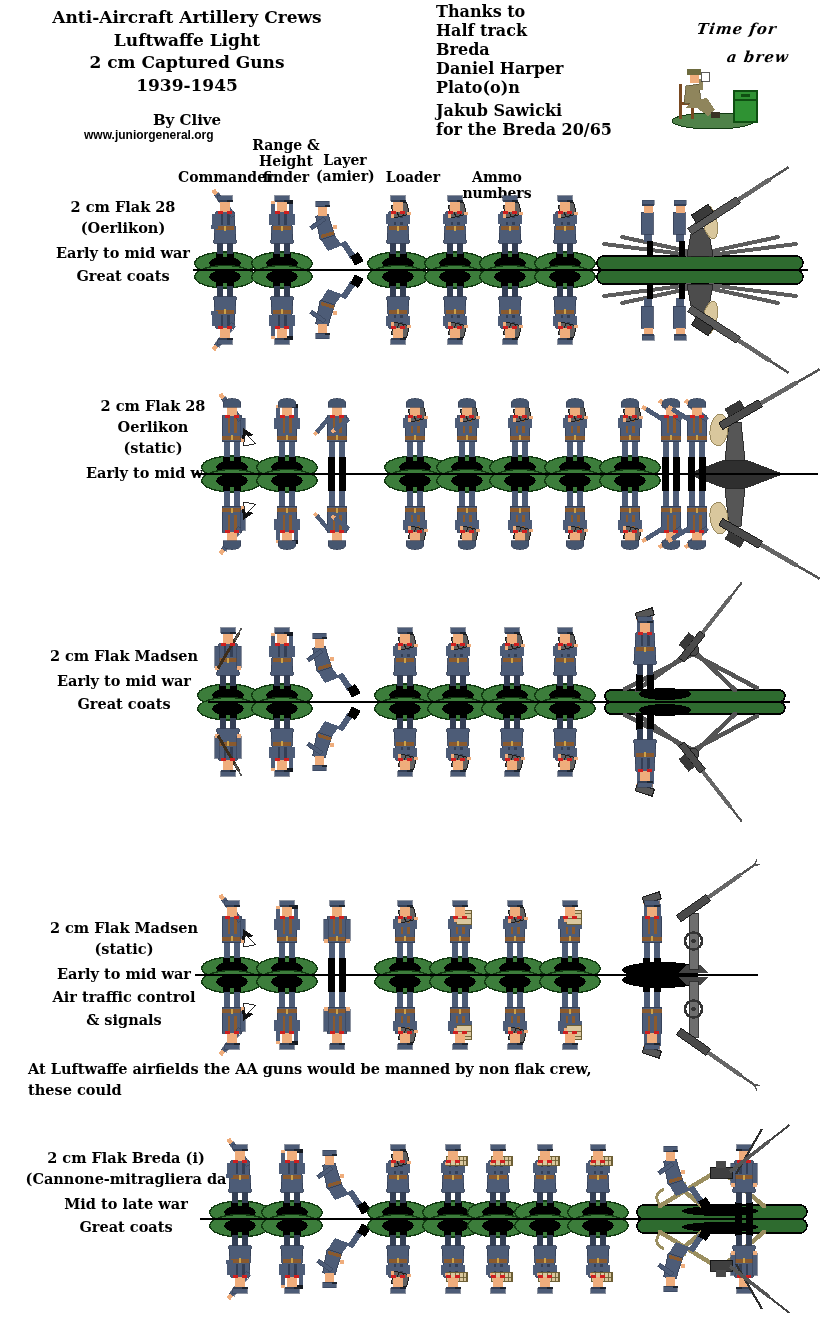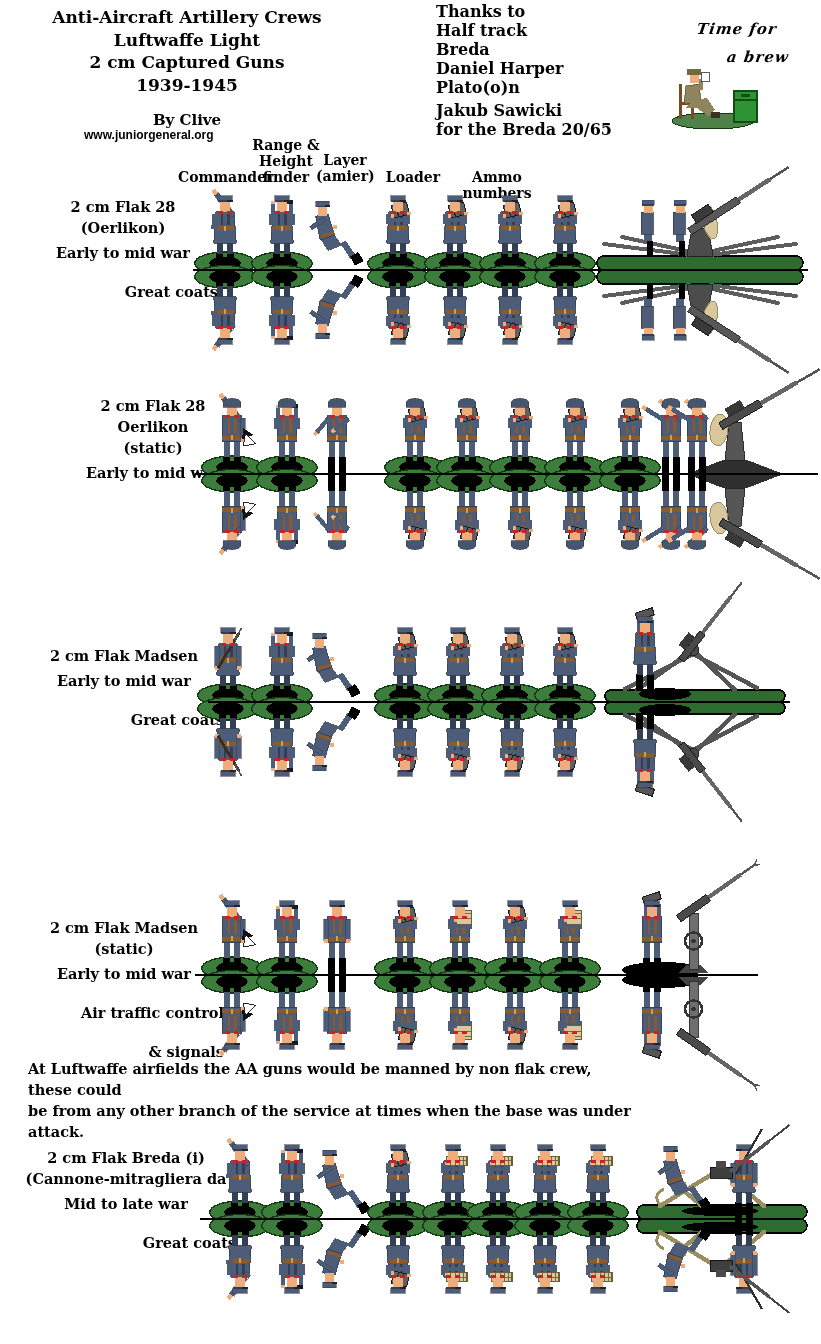--- a/index.html
+++ b/index.html
@@ -10,21 +10,21 @@
   .byline{margin-top:13px;font-size:15px;}
   .site{left:84px;top:128px;font-family:"Liberation Sans","DejaVu Sans",sans-serif;font-size:12px;font-weight:bold;}
   .thanks{left:436px;top:2px;font-size:16px;line-height:19px;}
   .thanks .grp2{margin-top:4px;}
   .brew1{left:697px;top:20px;}
   .brew2{left:727px;top:48px;}
   .brewtxt{font-style:italic;font-size:15px;letter-spacing:1px;transform:skewX(-8deg);}
   .colhdr{font-size:14px;line-height:16px;text-align:center;}
   .rowlabel{position:absolute;text-align:center;font-size:14.5px;line-height:21px;}
   .rowlabel .era{margin-top:4px;}
-  .rowlabel .note{margin-top:18px;text-align:right;}
+  .rowlabel .note{margin-top:2px;}
   .rowsvg{position:absolute;left:0;}
   .footnote{left:28px;top:1058px;width:610px;font-size:14.5px;line-height:21px;}
 </style>
 </head>
 <body>
 
 <div class="sheet">
 
   <div class="abs title-block">
     <div>Anti-Aircraft Artillery Crews</div>
@@ -1320,16 +1320,15 @@
             </g>
           </g>
           <line x1="200" y1="0" x2="787" y2="0" stroke="#000" stroke-width="1.3"></line>
         </g>
         <use href="#rg4" transform="scale(1,-1)"></use>
       </svg>
     </div>
 
   <div class="abs footnote">
     <div>At Luftwaffe airfields the AA guns would be manned by non flak crew, these could</div>
-    <div>be from any other branch of the service at times when the base was under attack.</div>
   </div>
 
 </div>
 
 </body></html>

